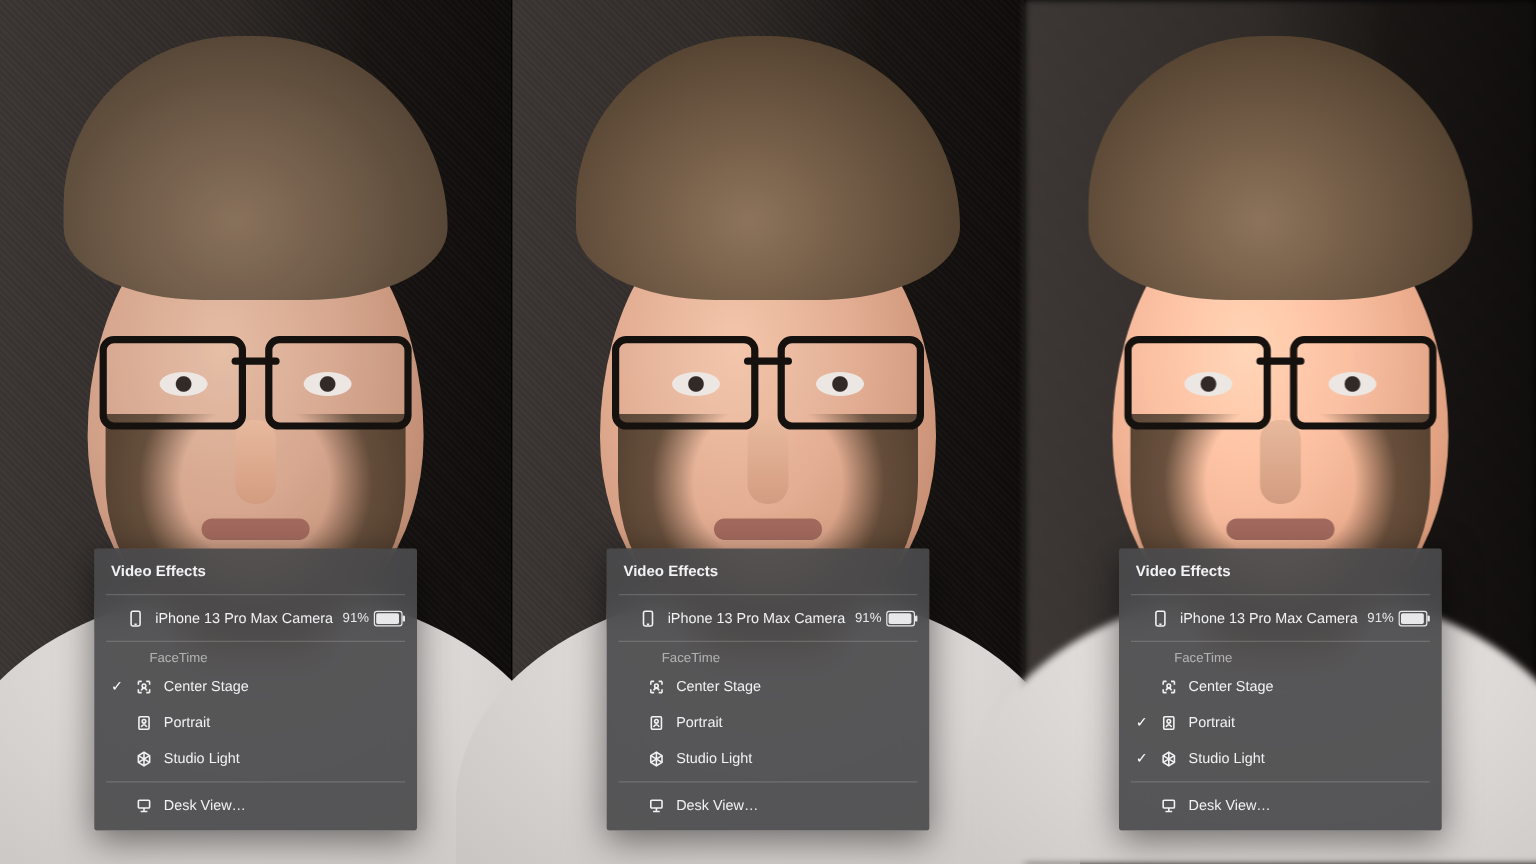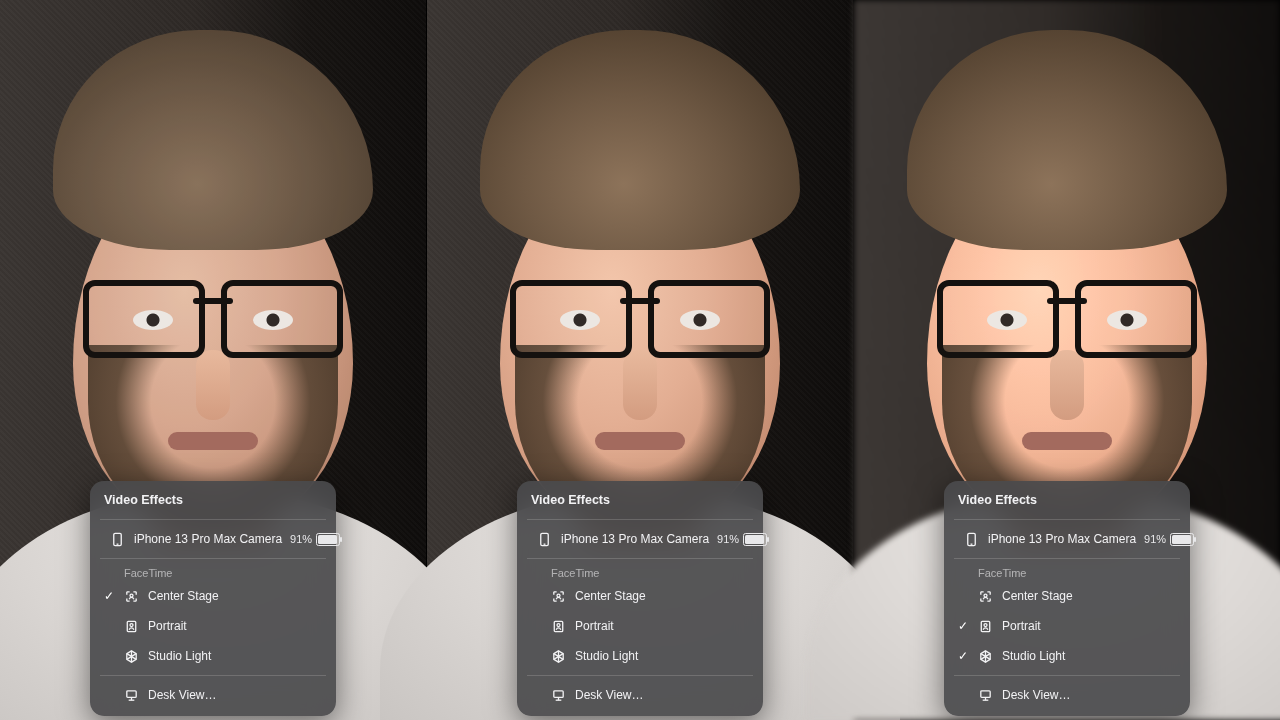--- a/index.html
+++ b/index.html
@@ -23,29 +23,29 @@
   .glasses{position:absolute;bottom:370px;left:50%;transform:translateX(-50%);width:260px;height:70px;}
   .lens{position:absolute;width:110px;height:66px;border:6px solid #14110f;border-radius:12px;background:rgba(255,255,255,.03);}
   .lens.l{left:0;} .lens.r{right:0;}
   .bridge{position:absolute;left:110px;top:18px;width:40px;height:6px;background:#14110f;border-radius:3px;}
   .hair{position:absolute;bottom:470px;left:50%;transform:translateX(-50%);width:320px;height:220px;background:radial-gradient(ellipse at 45% 70%,#8d735a 0%,#6f5944 40%,#4e3d2c 80%);border-radius:50% 55% 40% 40% / 70% 80% 30% 30%;}
   .pane:nth-child(3) .shirt,.pane:nth-child(3) .bg.room{filter:blur(3px) brightness(1.02);}
   .pane:nth-child(3) .head{filter:brightness(1.08) saturate(1.05);}
   .pane:nth-child(1) .head,.pane:nth-child(1) .hair{filter:contrast(.92) brightness(.98);}
 
   
-  .panel{position:absolute;left:50%;bottom:4px;transform:translateX(-50%);width:246px;background:rgba(74,74,76,.92);backdrop-filter:blur(12px);border-radius:14px;box-shadow:0 8px 30px rgba(0,0,0,.5);color:#f2f2f4;font-size:12px;padding:10px 0 6px;}
+  .panel{position:absolute;left:50%;bottom:28px;transform:translateX(-50%);width:269px;background:rgba(74,74,76,.92);backdrop-filter:blur(12px);border-radius:2px;box-shadow:0 8px 30px rgba(0,0,0,.5);color:#f2f2f4;font-size:12px;padding:10px 0 6px;}
   .panel .title{font-weight:600;padding:2px 14px 8px;font-size:12.5px;}
   .panel .row-item{display:flex;align-items:center;gap:8px;padding:5px 12px;min-height:20px;}
   .panel .row-item .chk{width:14px;text-align:center;font-size:12px;color:#fff;}
   .panel .row-item .icn{width:16px;text-align:center;font-size:13px;flex:none;}
   .panel .row-item .lbl{flex:1;white-space:nowrap;}
   .panel .row-item .meta{font-size:11px;color:#e8e8ea;display:flex;align-items:center;gap:4px;justify-content:flex-end;}
   .panel hr{border:none;border-top:1px solid rgba(255,255,255,.16);margin:4px 10px;}
-  .panel .sect{font-size:11px;color:rgba(255,255,255,.55);padding:4px 14px 2px 34px;font-weight:500;}
+  .panel .sect{font-size:11px;color:rgba(255,255,255,.55);padding:4px 14px 2px 34px;font-weight:500;margin-left:12px;}
   .batt{display:inline-block;width:22px;height:11px;border:1px solid #e8e8ea;border-radius:2.5px;position:relative;vertical-align:middle;}
   .batt::after{content:"";position:absolute;right:-3px;top:3px;width:2px;height:5px;background:#e8e8ea;border-radius:1px;}
   .batt .fill{position:absolute;left:1px;top:1px;bottom:1px;width:87%;background:#e8e8ea;border-radius:1.5px;}
   .icn svg{width:15px;height:15px;display:block;stroke:#f2f2f4;fill:none;stroke-width:1.4;}
 </style>
 </head>
 <body>
 
 <div class="row">
 

